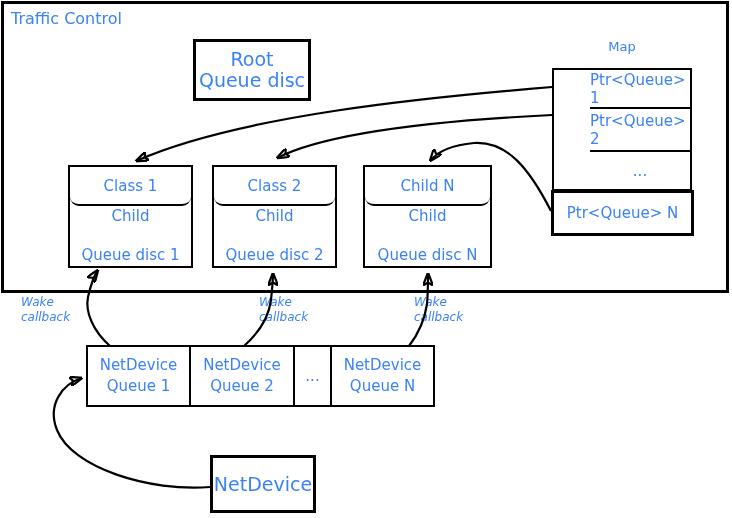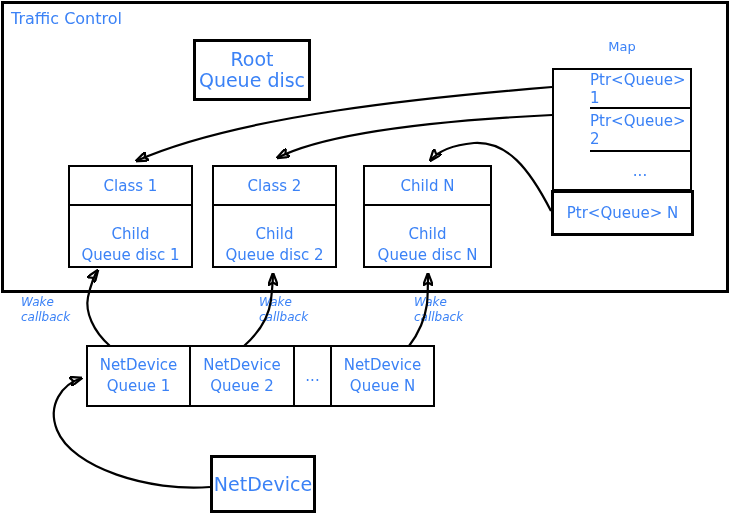--- a/index.html
+++ b/index.html
@@ -53,24 +53,25 @@
   }
   .class-box {
     top: 165px; height: 103px;
     border: 2px solid #000; background: #fff;
     display: flex; flex-direction: column;
   }
   .class-box .hdr {
     flex: 0 0 37px; border-bottom: 2px solid #000;
     display: flex; align-items: center; justify-content: center;
     font-size: 15px;
+    border-radius: 9px;
   }
   .class-box .child {
     flex: 1; display: flex; flex-direction: column;
-    align-items: center; justify-content: flex-end;
+    align-items: center; justify-content: space-between;
     font-size: 15px; line-height: 21px; text-align: center; border-radius: 27px;
   }
   .c1 { left: 68px;  width: 125px; }
   .c2 { left: 212px; width: 125px; }
   .cn { left: 363px; width: 129px; }
   .queue-row {
     left: 86px; top: 345px; width: 349px; height: 62px;
     border: 2px solid #000; background: #fff;
     display: flex; flex-direction: row;
   }

